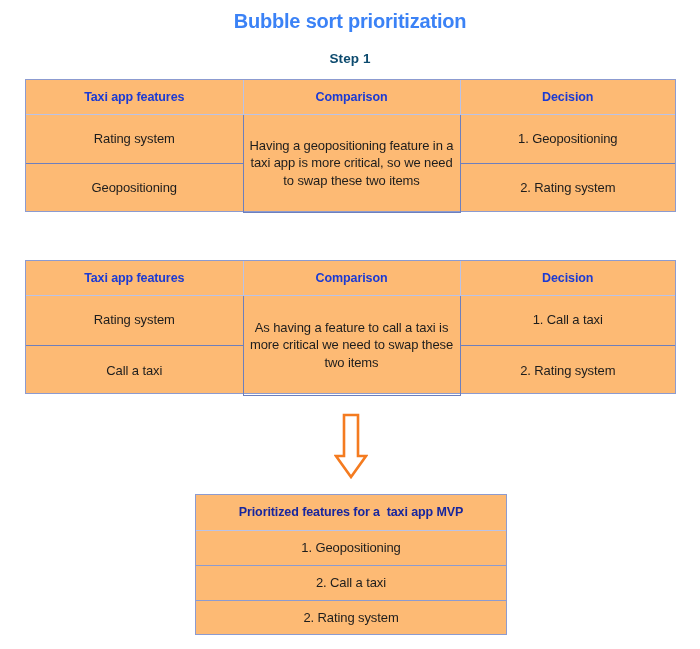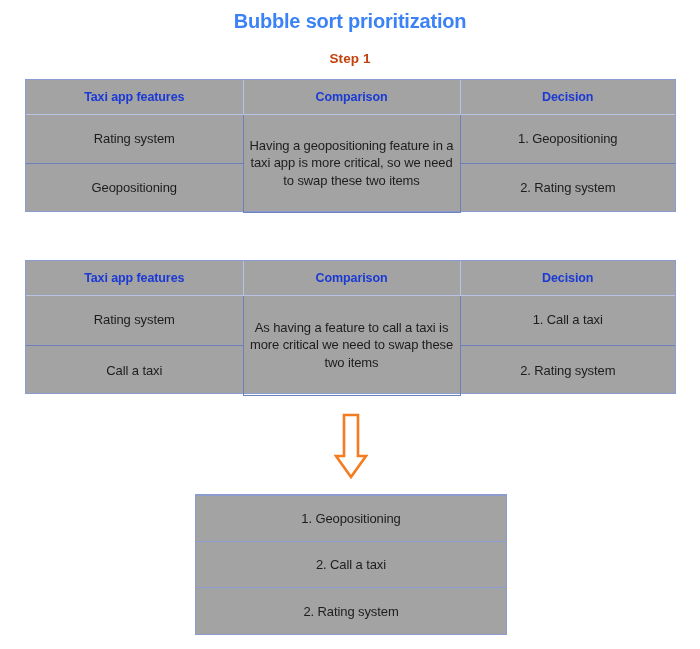--- a/index.html
+++ b/index.html
@@ -34,32 +34,32 @@
     letter-spacing: -0.2px;
   }
 
   .step-label {
     position: absolute;
     left: 0;
     width: 700px;
     text-align: center;
     font-size: 13.5px;
     font-weight: bold;
-    color: #c2410c;
+    color: #0c4a6e;
     letter-spacing: 0.1px;
   }
   .step-1 { top: 51px; }
   .step-2 { top: 232px; }
 
   
   .grid {
     position: absolute;
     border: 1px solid #8c9bd0;
     box-sizing: border-box;
-    background: #a3a3a3;
+    background: #fdba74;
   }
 
   .tbl {
     width: 100%;
     height: 100%;
     border-collapse: collapse;
     table-layout: fixed;
   }
 
   .tbl th, .tbl td {
@@ -219,20 +219,23 @@
 
   <div class="arrow">
     <svg width="34" height="67" viewBox="0 0 34 67" xmlns="http://www.w3.org/2000/svg">
       <polygon points="10,2 24,2 24,43 32,43 17,64 2,43 10,43" fill="none" stroke="#f47b20" stroke-width="2.6" stroke-linejoin="miter"></polygon>
     </svg>
   </div>
 
   <div class="grid" id="table-result">
     <table class="res-tbl">
       <tbody>
+          <tr>
+        <th>Prioritized features for a  taxi app MVP</th>
+      </tr>
       <tr>
         <td>1. Geopositioning</td>
       </tr>
       <tr>
         <td>2. Call a taxi</td>
       </tr>
       <tr>
         <td>2. Rating system</td>
       </tr>
     </tbody>

